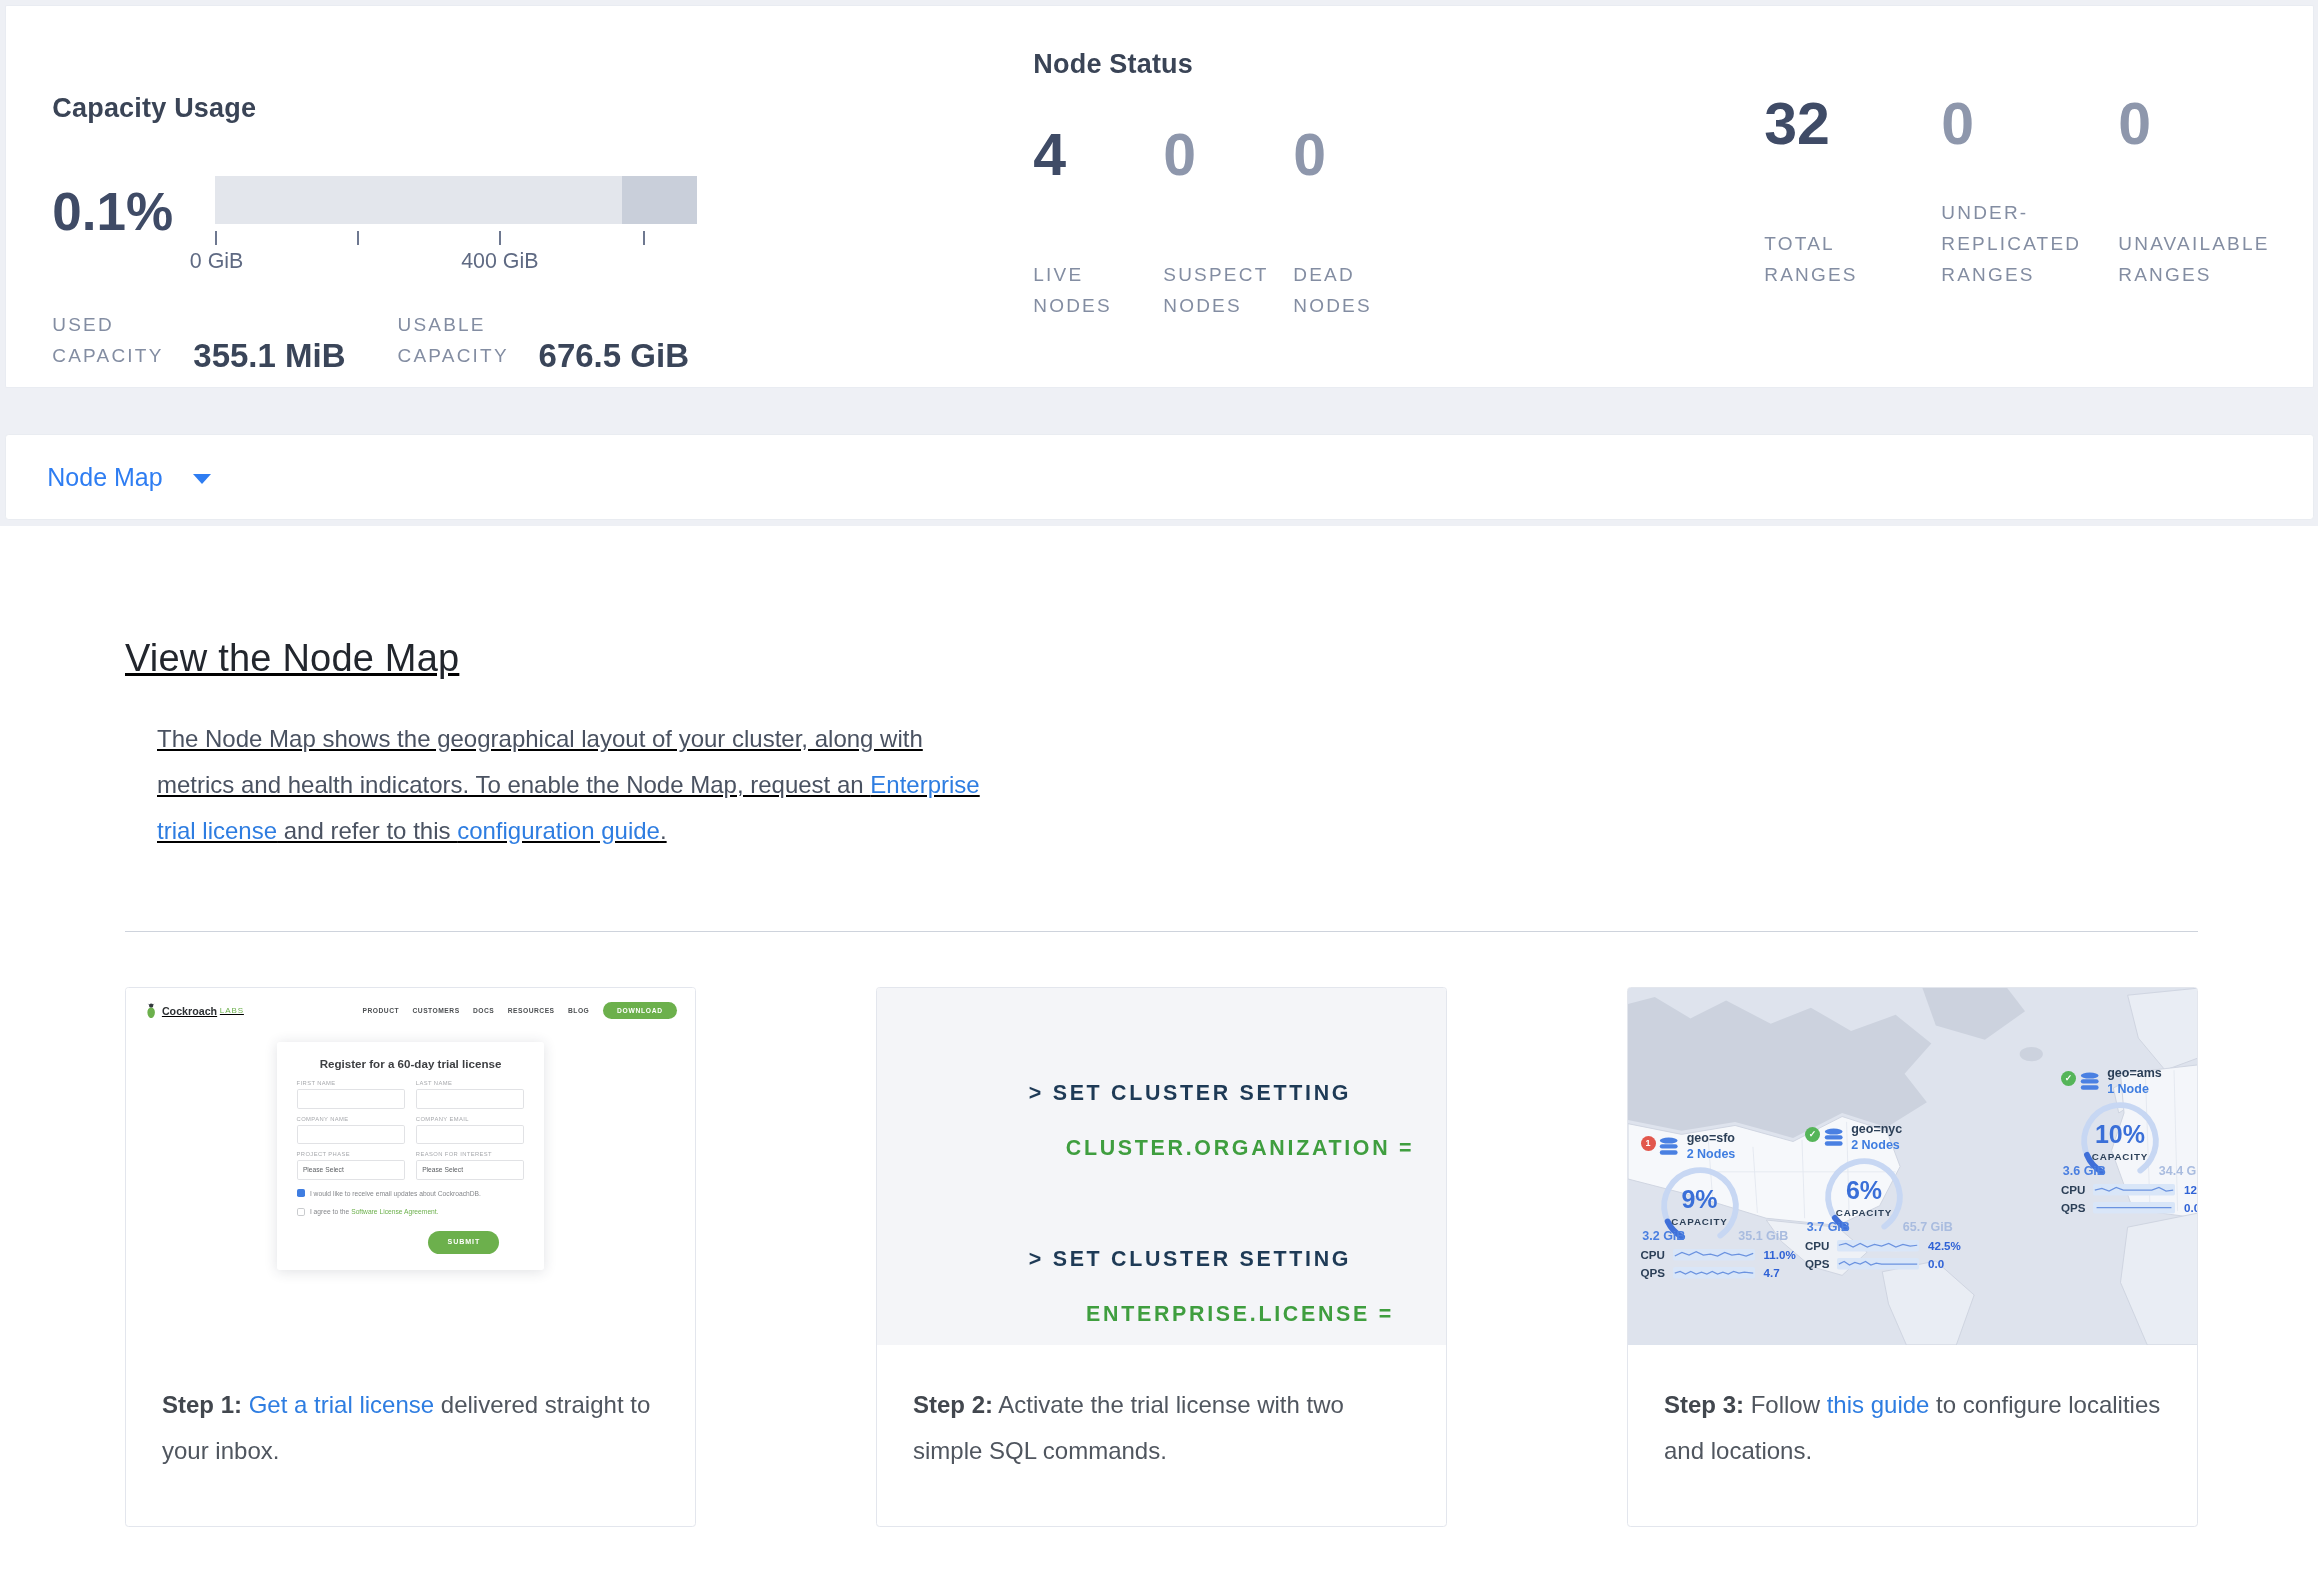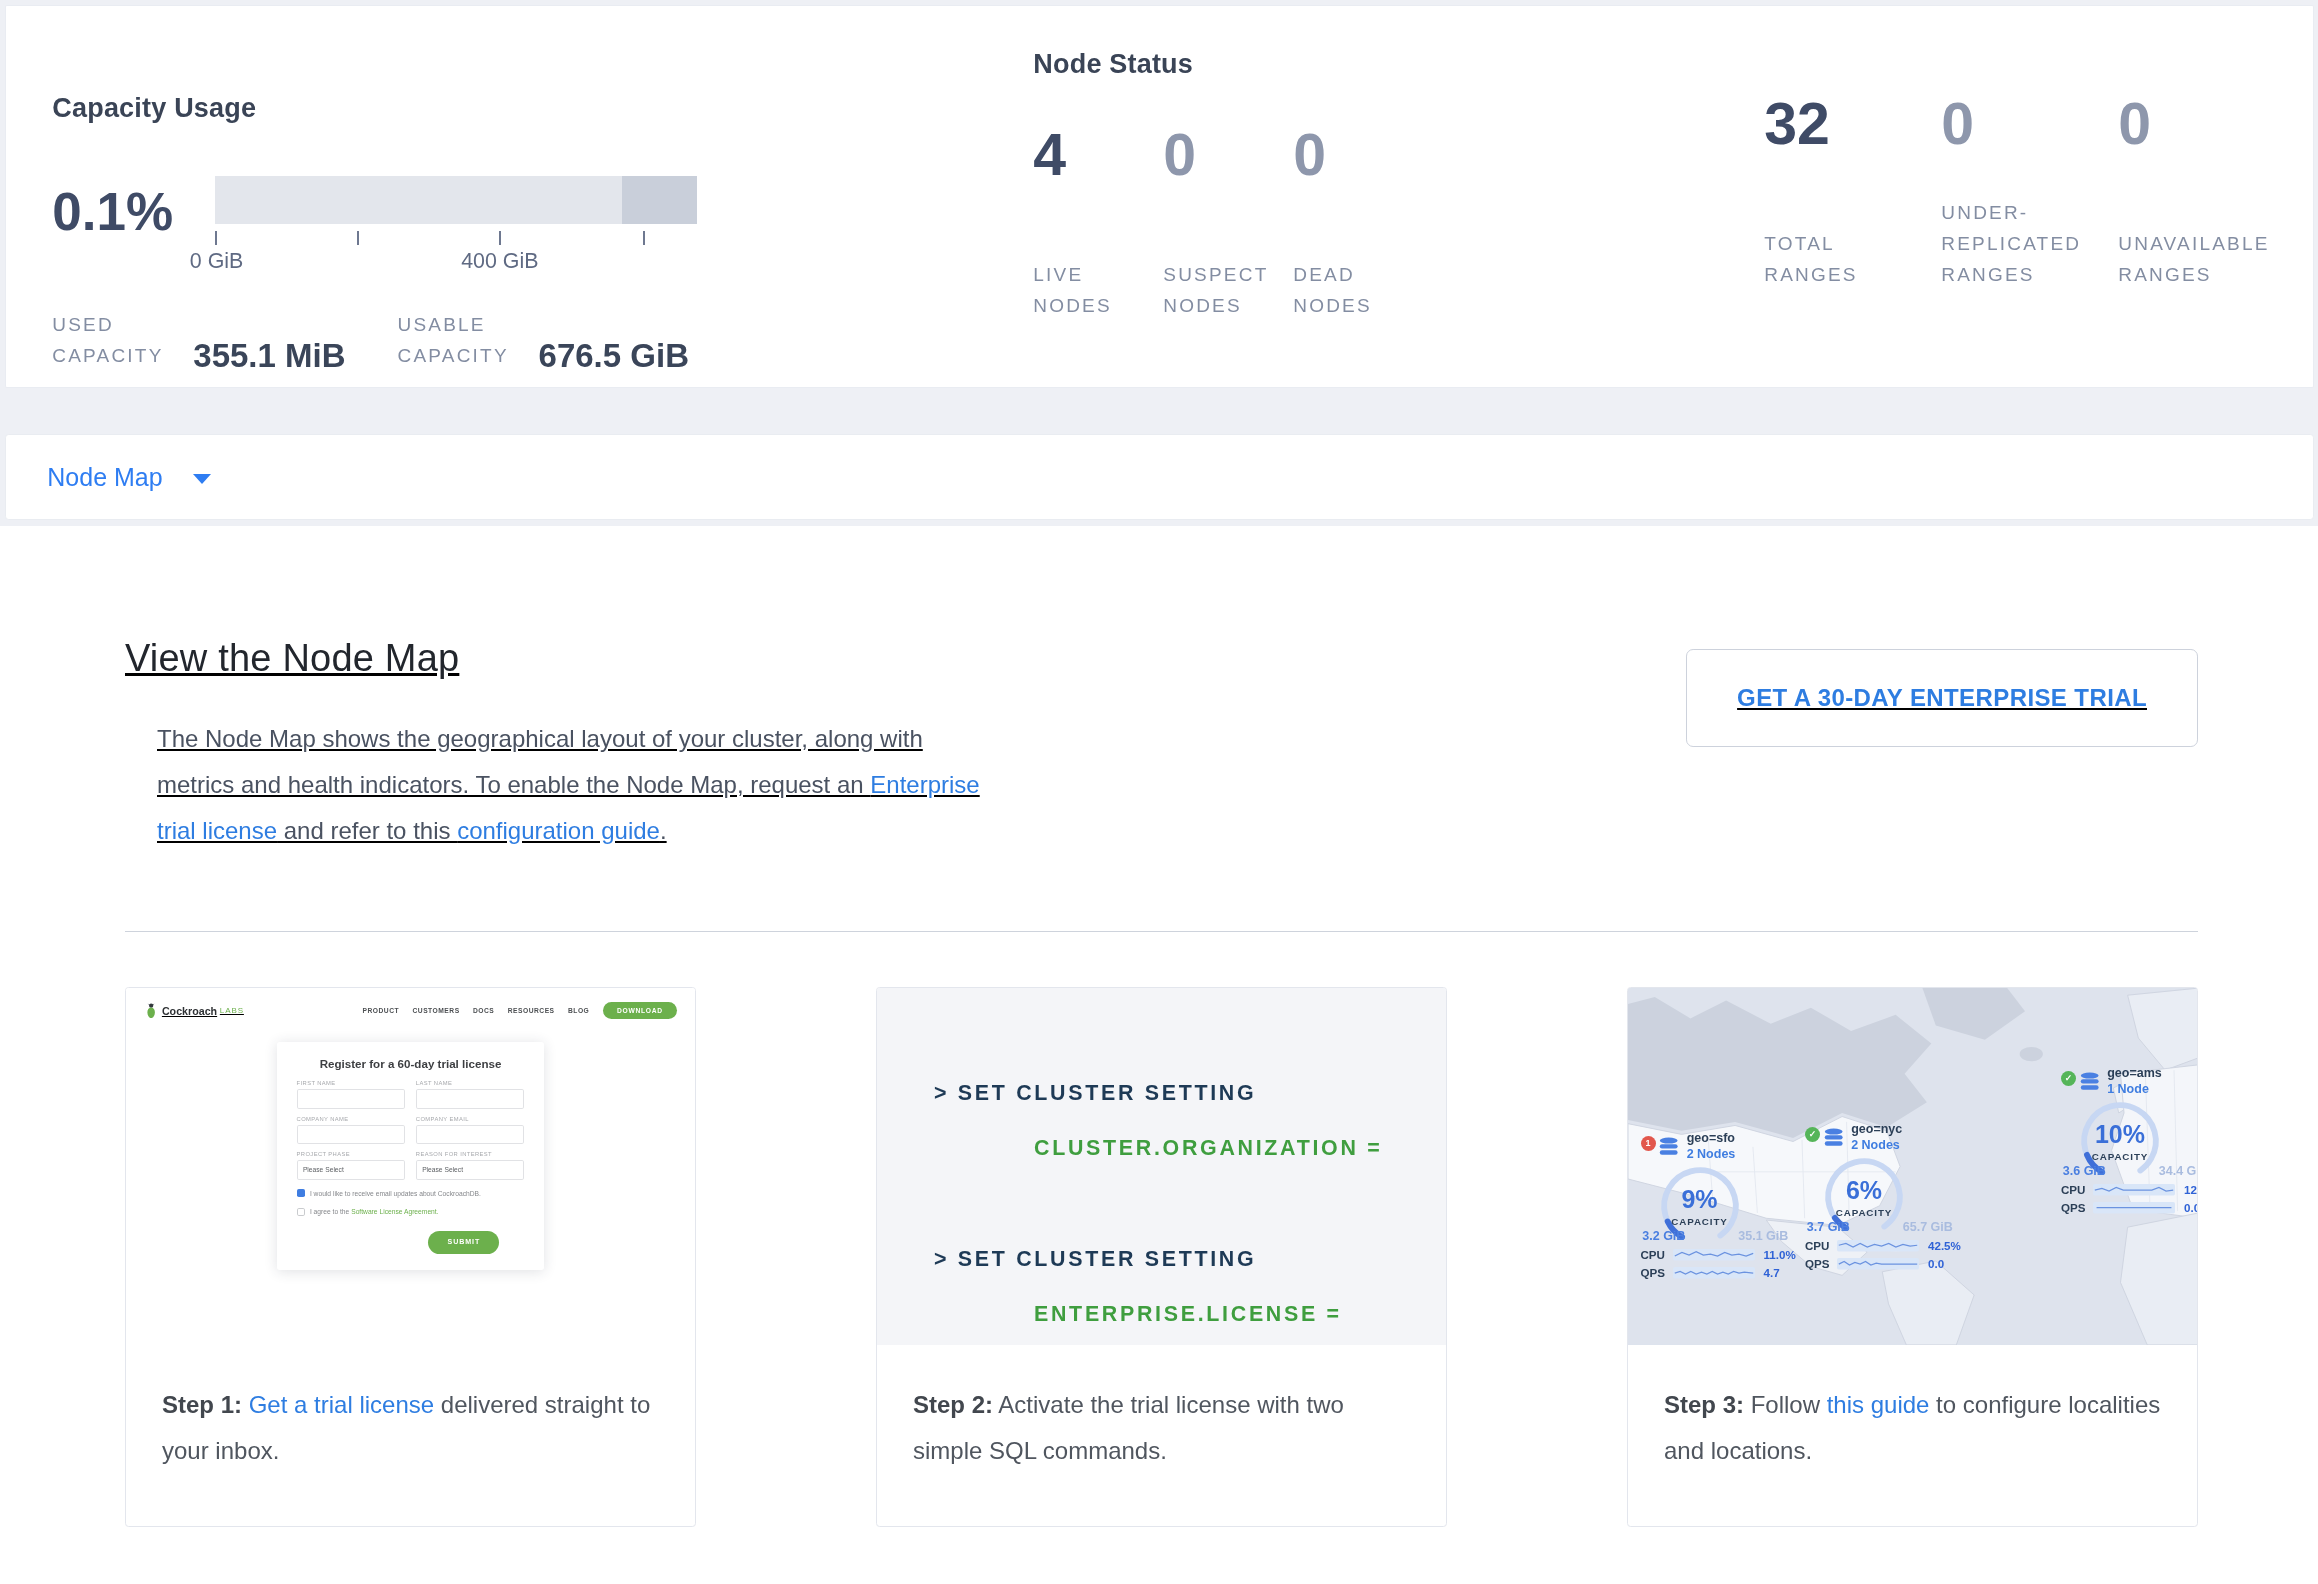--- a/index.html
+++ b/index.html
@@ -87,21 +87,21 @@
   .ms-checkbox { width:8px; height:8px; border-radius:1.8px; flex:0 0 auto; margin-top:0.9px; }
   .cb-checked { background:#3f7de1; }
   .cb-empty { background:#fff; border:0.9px solid #c9cbce; }
   .ms-check-text { font-size:6.7px; color:#85878b; margin-left:5.3px; line-height:1.4; }
   .ms-green-link { color:#6cb04c; }
   .ms-submit { width:71px; height:23px; background:#6cb04c; border-radius:11.6px; color:#fff; font-size:7.1px;
                font-weight:700; letter-spacing:0.9px; text-align:center; line-height:23px;
                margin:14.3px 25px 0 auto; }
 
   
-  .sql-media { background:#f4f5f8; padding:93px 0 0 57px; }
+  .sql-media { background:#f4f5f8; padding:93px 0 0 57px;text-align:center; }
   .sql-line { font-size:21.4px; font-weight:700; letter-spacing:2.7px; color:#1e3a56; white-space:nowrap; }
   .sql-arg { font-size:21.4px; font-weight:700; letter-spacing:2.7px; color:#3f9e3f; padding-left:100px; margin-top:30px; white-space:nowrap; }
   .sql-group2 { margin-top:86px; }
 
   
   .map-media { background:#dee3ed; }
   .map-svg { position:absolute; inset:0; }
   .cluster { position:absolute; width:169px; }
   .cl-sfo { left:12.5px; top:143px; }
   .cl-nyc { left:177px; top:134px; }
@@ -199,21 +199,20 @@
     <span class="caret-down"></span>
   </div>
 
   <div class="main">
 
     <div class="header-row">
       <div class="hero">
         <h1 class="hero-title">View the Node Map</h1>
         <p class="hero-desc"><span>The Node Map shows the geographical layout of your cluster, along with metrics and health indicators. To enable the Node Map, request an </span><span class="link">Enterprise trial license</span><span> and refer to this </span><span class="link">configuration guide</span><span>.</span></p>
       </div>
-      <button class="trial-btn">GET A 30-DAY ENTERPRISE TRIAL</button>
     </div>
 
     <hr class="divider">
 
     <div class="cards">
 
       <div class="card">
         <div class="card-media">
           <div class="mini-site">
             <div class="ms-header">

